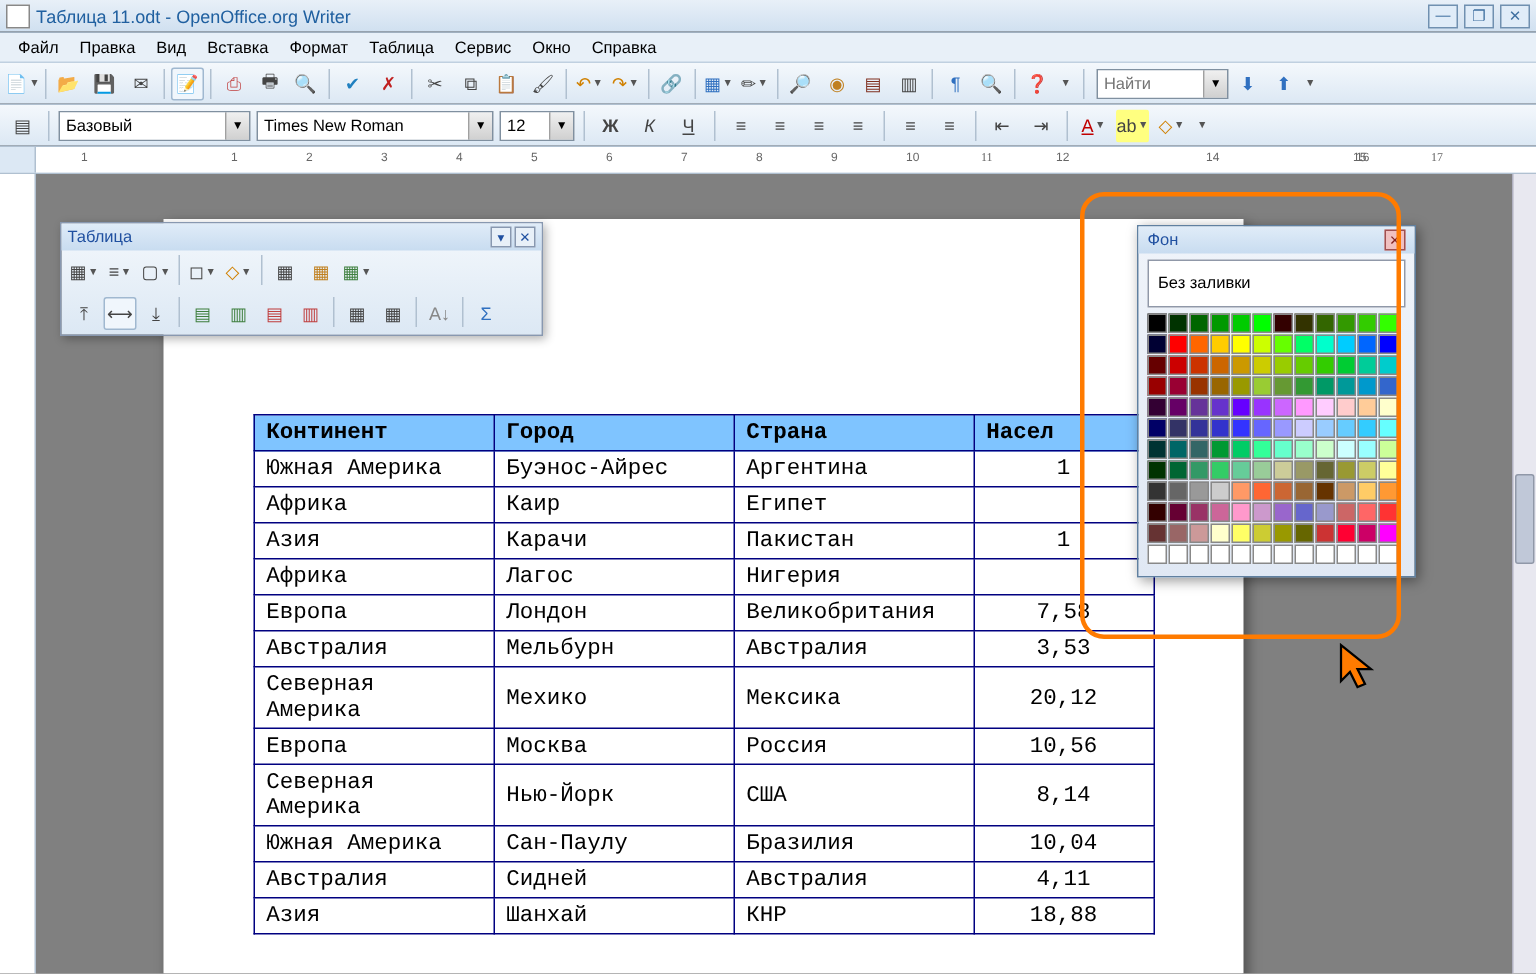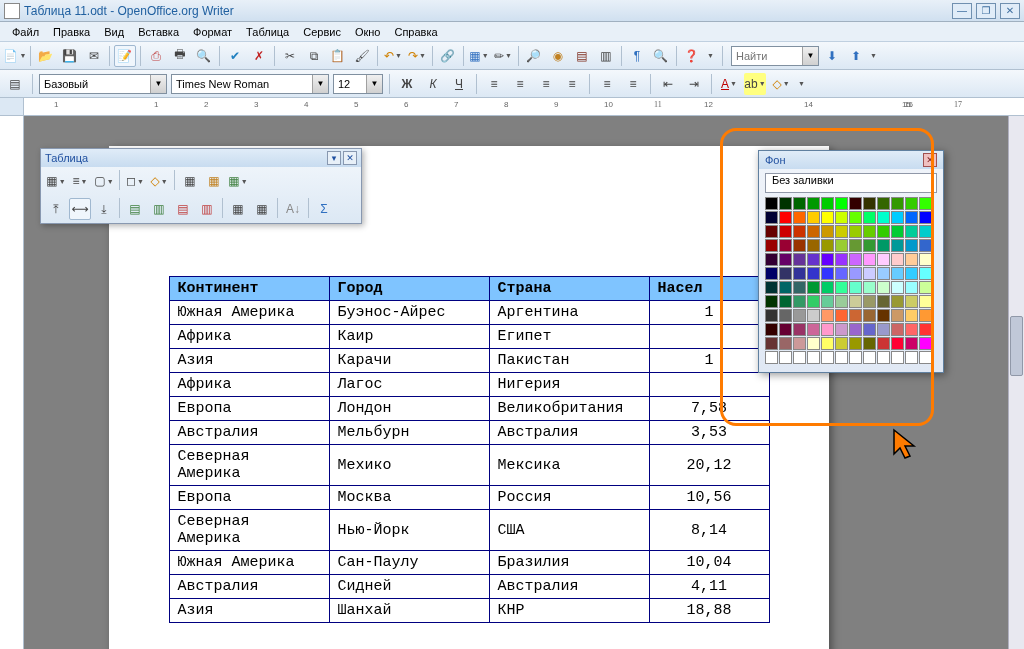--- a/index.html
+++ b/index.html
@@ -34,21 +34,21 @@
 .scroll-v { width: 16px; background: #e8e8f0; border-left: 1px solid #b0b0c0; position: relative; }
 .scroll-thumb { position: absolute; left: 1px; right: 1px; top: 200px; height: 60px; background: #c0c8d8; border: 1px solid #9098a8; border-radius: 2px; }
 .float-toolbar { position: absolute; left: 40px; top: 148px; width: 322px; background: linear-gradient(#f4f8fc,#dce8f4); border: 1px solid #8898b0; box-shadow: 2px 2px 6px rgba(0,0,0,0.3); }
 .float-title { background: linear-gradient(#e0ecf8,#c8dcf0); height: 18px; display: flex; align-items: center; padding: 0 4px; font-size: 11px; color: #2050a0; }
 .float-title .ft-close { margin-left: auto; display: flex; gap: 2px; }
 .float-title .ft-btn { width: 14px; height: 14px; border: 1px solid #8898b0; background: #e8f0f8; font-size: 9px; display: flex; align-items:center; justify-content:center; cursor:pointer; }
 .float-row { display: flex; padding: 3px 4px; gap: 2px; flex-wrap: wrap; }
 .color-popup { position: absolute; left: 728px; top: 150px; width: 186px; background: linear-gradient(#f0f4fa,#e0e8f4); border: 1px solid #6080a0; box-shadow: 2px 2px 8px rgba(0,0,0,0.4); padding-bottom: 6px; margin-left: 30px; }
 .color-popup .cp-title { height: 18px; background: linear-gradient(#e0ecf8,#c8dcf0); display: flex; align-items: center; padding: 0 6px; font-size: 11px; color: #2050a0; }
 .color-popup .cp-close { margin-left: auto; width: 14px; height: 14px; border: 1px solid #a05050; background: #f0c0c0; color: #802020; font-size: 9px; display:flex; align-items:center; justify-content:center; cursor:pointer; }
-.color-popup .nofill { margin: 4px 6px; height: 20px; border: 1px solid #9098a8; background: #fff; display:flex; padding: 0 6px; font-size: 11px; cursor:pointer; }
+.color-popup .nofill { margin: 4px 6px; height: 32px; border: 1px solid #9098a8; background: #fff; display:flex; align-items:center; padding: 0 6px; font-size: 11px; cursor:pointer; }
 .color-grid { display: grid; grid-template-columns: repeat(12, 13px); gap: 1px; margin: 2px 6px; }
 .color-cell { width: 13px; height: 13px; border: 1px solid #888; cursor: pointer; }
 .highlight-oval { position: absolute; left: 720px; top: 128px; width: 214px; height: 298px; border: 3px solid #ff7b00; border-radius: 16px; pointer-events: none; }
 .cursor-arrow { position: absolute; left: 892px; top: 428px; pointer-events:none; }
 .find-box { display: flex; align-items: center; gap: 2px; margin-left: 4px; }
 </style>
 </head>
 <body>
 
 <div class="titlebar">

